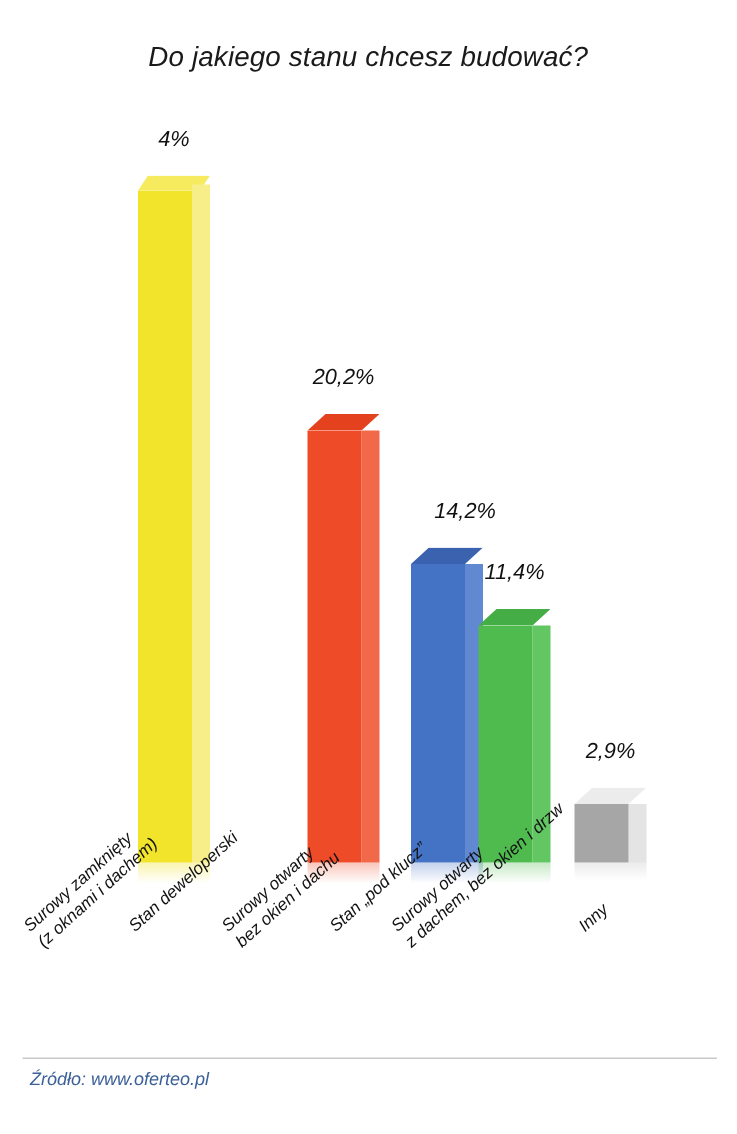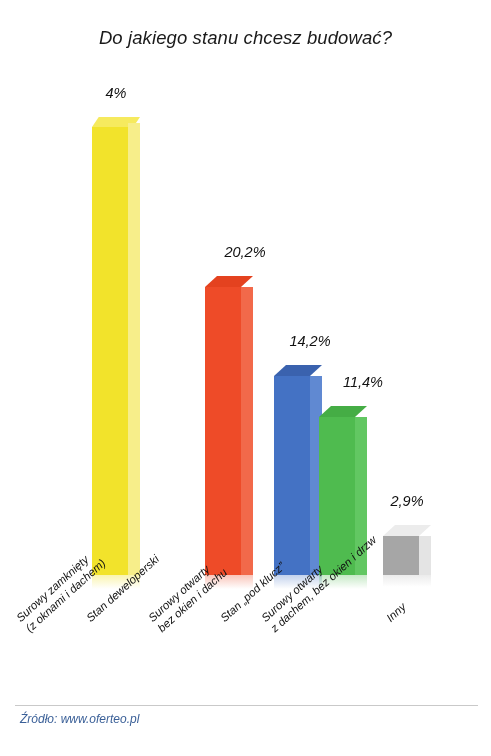--- a/index.html
+++ b/index.html
@@ -125,21 +125,21 @@
                     clip-path: polygon(0% 100%, 14% 0%, 100% 0%, 86% 100%);
                     width:48px;"></div>
         <div class="face-side" style="left:36px; bottom:0px; width:12px; height:452px; background:#f7ee8a;"></div>
         <div class="face-front" style="width:36px; height:448px; background:#f2e32b;"></div>
       </div>
       <div class="bar-reflect" style="bottom:-14px; width:48px; height:14px;
                   background: linear-gradient(to bottom, rgba(242,227,43,0.38), rgba(242,227,43,0));"></div>
     </div>
 
 
-    <div class="bar-group" style="left:205px; width:48px; height:311px;padding-left:32px;">
+    <div class="bar-group" style="left:205px; width:48px; height:311px;">
       <div class="bar-value" style="top:-20px;">20,2%</div>
       <div class="bar-3d" style="width:48px; height:299px;">
         <div class="face-top" style="left:0px; top:0px; width:48px; height:11px; background:#e4421f;
                     clip-path: polygon(0% 100%, 25% 0%, 100% 0%, 75% 100%);"></div>
         <div class="face-side" style="left:36px; bottom:0px; width:12px; height:288px; background:#f2694a;"></div>
         <div class="face-front" style="width:36px; height:288px; background:#ee4b28;"></div>
       </div>
       <div class="bar-reflect" style="bottom:-14px; width:48px; height:14px;
                   background: linear-gradient(to bottom, rgba(238,75,40,0.32), rgba(238,75,40,0));"></div>
     </div>
@@ -149,21 +149,21 @@
       <div class="bar-3d" style="width:48px; height:210px;">
         <div class="face-top" style="left:0px; top:0px; width:48px; height:11px; background:#3a62ae;
                     clip-path: polygon(0% 100%, 25% 0%, 100% 0%, 75% 100%);"></div>
         <div class="face-side" style="left:36px; bottom:0px; width:12px; height:199px; background:#6089d2;"></div>
         <div class="face-front" style="width:36px; height:199px; background:#4472c4;"></div>
       </div>
       <div class="bar-reflect" style="bottom:-14px; width:48px; height:14px;
                   background: linear-gradient(to bottom, rgba(68,114,196,0.32), rgba(68,114,196,0));"></div>
     </div>
 
-    <div class="bar-group" style="left:319px; width:48px; height:181px;padding-left:40px;">
+    <div class="bar-group" style="left:319px; width:48px; height:181px;">
       <div class="bar-value" style="top:-20px;">11,4%</div>
       <div class="bar-3d" style="width:48px; height:169px;">
         <div class="face-top" style="left:0px; top:0px; width:48px; height:11px; background:#45ad45;
                     clip-path: polygon(0% 100%, 25% 0%, 100% 0%, 75% 100%);"></div>
         <div class="face-side" style="left:36px; bottom:0px; width:12px; height:158px; background:#62c762;"></div>
         <div class="face-front" style="width:36px; height:158px; background:#4fbb4f;"></div>
       </div>
       <div class="bar-reflect" style="bottom:-14px; width:48px; height:14px;
                   background: linear-gradient(to bottom, rgba(79,187,79,0.32), rgba(79,187,79,0));"></div>
     </div>

